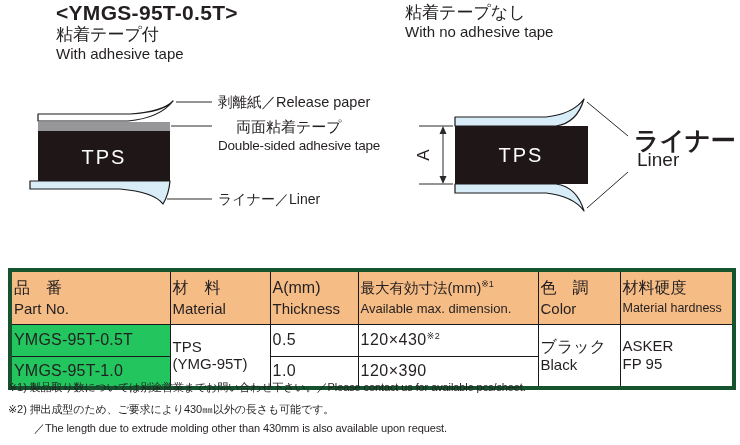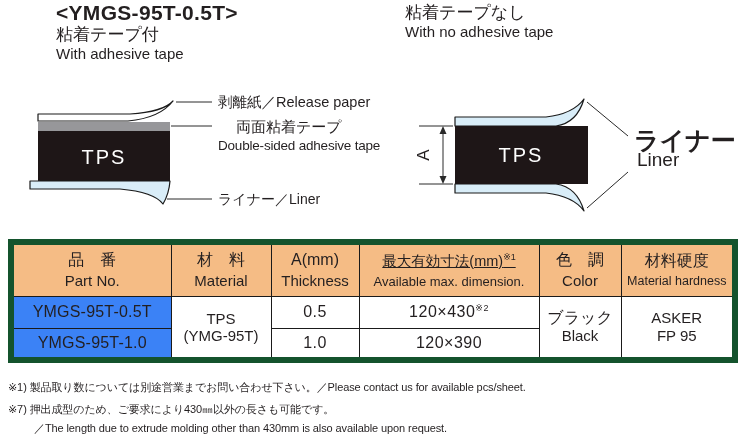--- a/index.html
+++ b/index.html
@@ -25,32 +25,32 @@
   .dlabel { position:absolute; line-height:15px; white-space:nowrap; }
   #lbl-release { left:218px; top:95px;  font-size:14.5px; font-weight:500; }
   #lbl-tape-jp { left:218px; top:119px; font-size:15px;   font-weight:500;margin-left:18px; }
   #lbl-tape-en { left:218px; top:138px; font-size:13.5px; letter-spacing:-0.2px; }
   #lbl-liner-l { left:218px; top:192px; font-size:14px;   font-weight:500; }
   #lbl-liner-r-jp { left:634px; top:130px; font-size:25px; font-weight:600; line-height:20px; }
   #lbl-liner-r-en { left:637px; top:152px; font-size:19px; }
 
   
   #spec-table {
-    position:absolute; left:8px; top:239px; width:724px;
+    position:absolute; left:8px; top:268px; width:724px;
     border-collapse:collapse; table-layout:fixed;
-    border:6px solid #14532d;
-    text-align:center;
+    border:4px solid #14532d;
+    text-align:left;
   }
   #spec-table th, #spec-table td { border:1px solid #1a1a1a; vertical-align:middle; padding:1px 2px; }
   #spec-table thead th { background:#f5bc85; height:54px; font-weight:normal; }
   #spec-table tbody tr { height:32px; }
-  td.cell-partno { background:#3b82f6; font-size:16px; font-weight:500; letter-spacing:0.2px; }
+  td.cell-partno { background:#22c55e; font-size:16px; font-weight:500; letter-spacing:0.2px; }
   .h-jp { display:block; font-size:16px; font-weight:500; line-height:22px; }
   .h-en { display:block; font-size:15px; line-height:20px; }
-  .h-jp-sm { display:block; font-size:14.5px; font-weight:500; line-height:22px;text-decoration:underline; }
+  .h-jp-sm { display:block; font-size:14.5px; font-weight:500; line-height:22px; }
   .h-en-sm { display:block; font-size:13px; line-height:19px; }
   .h-en-xs { display:block; font-size:12.5px; line-height:19px; }
   sup.note { font-size:9px; vertical-align:super; line-height:0; }
   td.cell-material { font-size:15px; line-height:17px; }
   td.cell-num { font-size:16px; letter-spacing:0.5px; }
   td.cell-dim { font-size:16px; letter-spacing:0.5px; }
   td.cell-color .h-jp { font-size:16px; line-height:19px; }
   td.cell-color .h-en { font-size:15px; line-height:18px; }
   td.cell-hard { font-size:15px; line-height:18px; }
 
@@ -166,14 +166,14 @@
     </tr>
     <tr>
       <td class="cell-partno">YMGS-95T-1.0</td>
       <td class="cell-num">1.0</td>
       <td class="cell-dim"><span>120×390</span><sup class="note"></sup></td>
     </tr>
   </tbody>
 </table>
 
 <div class="footnote" id="fn-1">※1) 製品取り数については別途営業までお問い合わせ下さい。／Please contact us for available pcs/sheet.</div>
-<div class="footnote" id="fn-2">※7) 押出成型のため、ご要求により430㎜以外の長さも可能です。</div>
+<div class="footnote" id="fn-2">※2) 押出成型のため、ご要求により430㎜以外の長さも可能です。</div>
 <div class="footnote" id="fn-3">／The length due to extrude molding other than 430mm is also available upon request.</div>
 
 </body></html>

